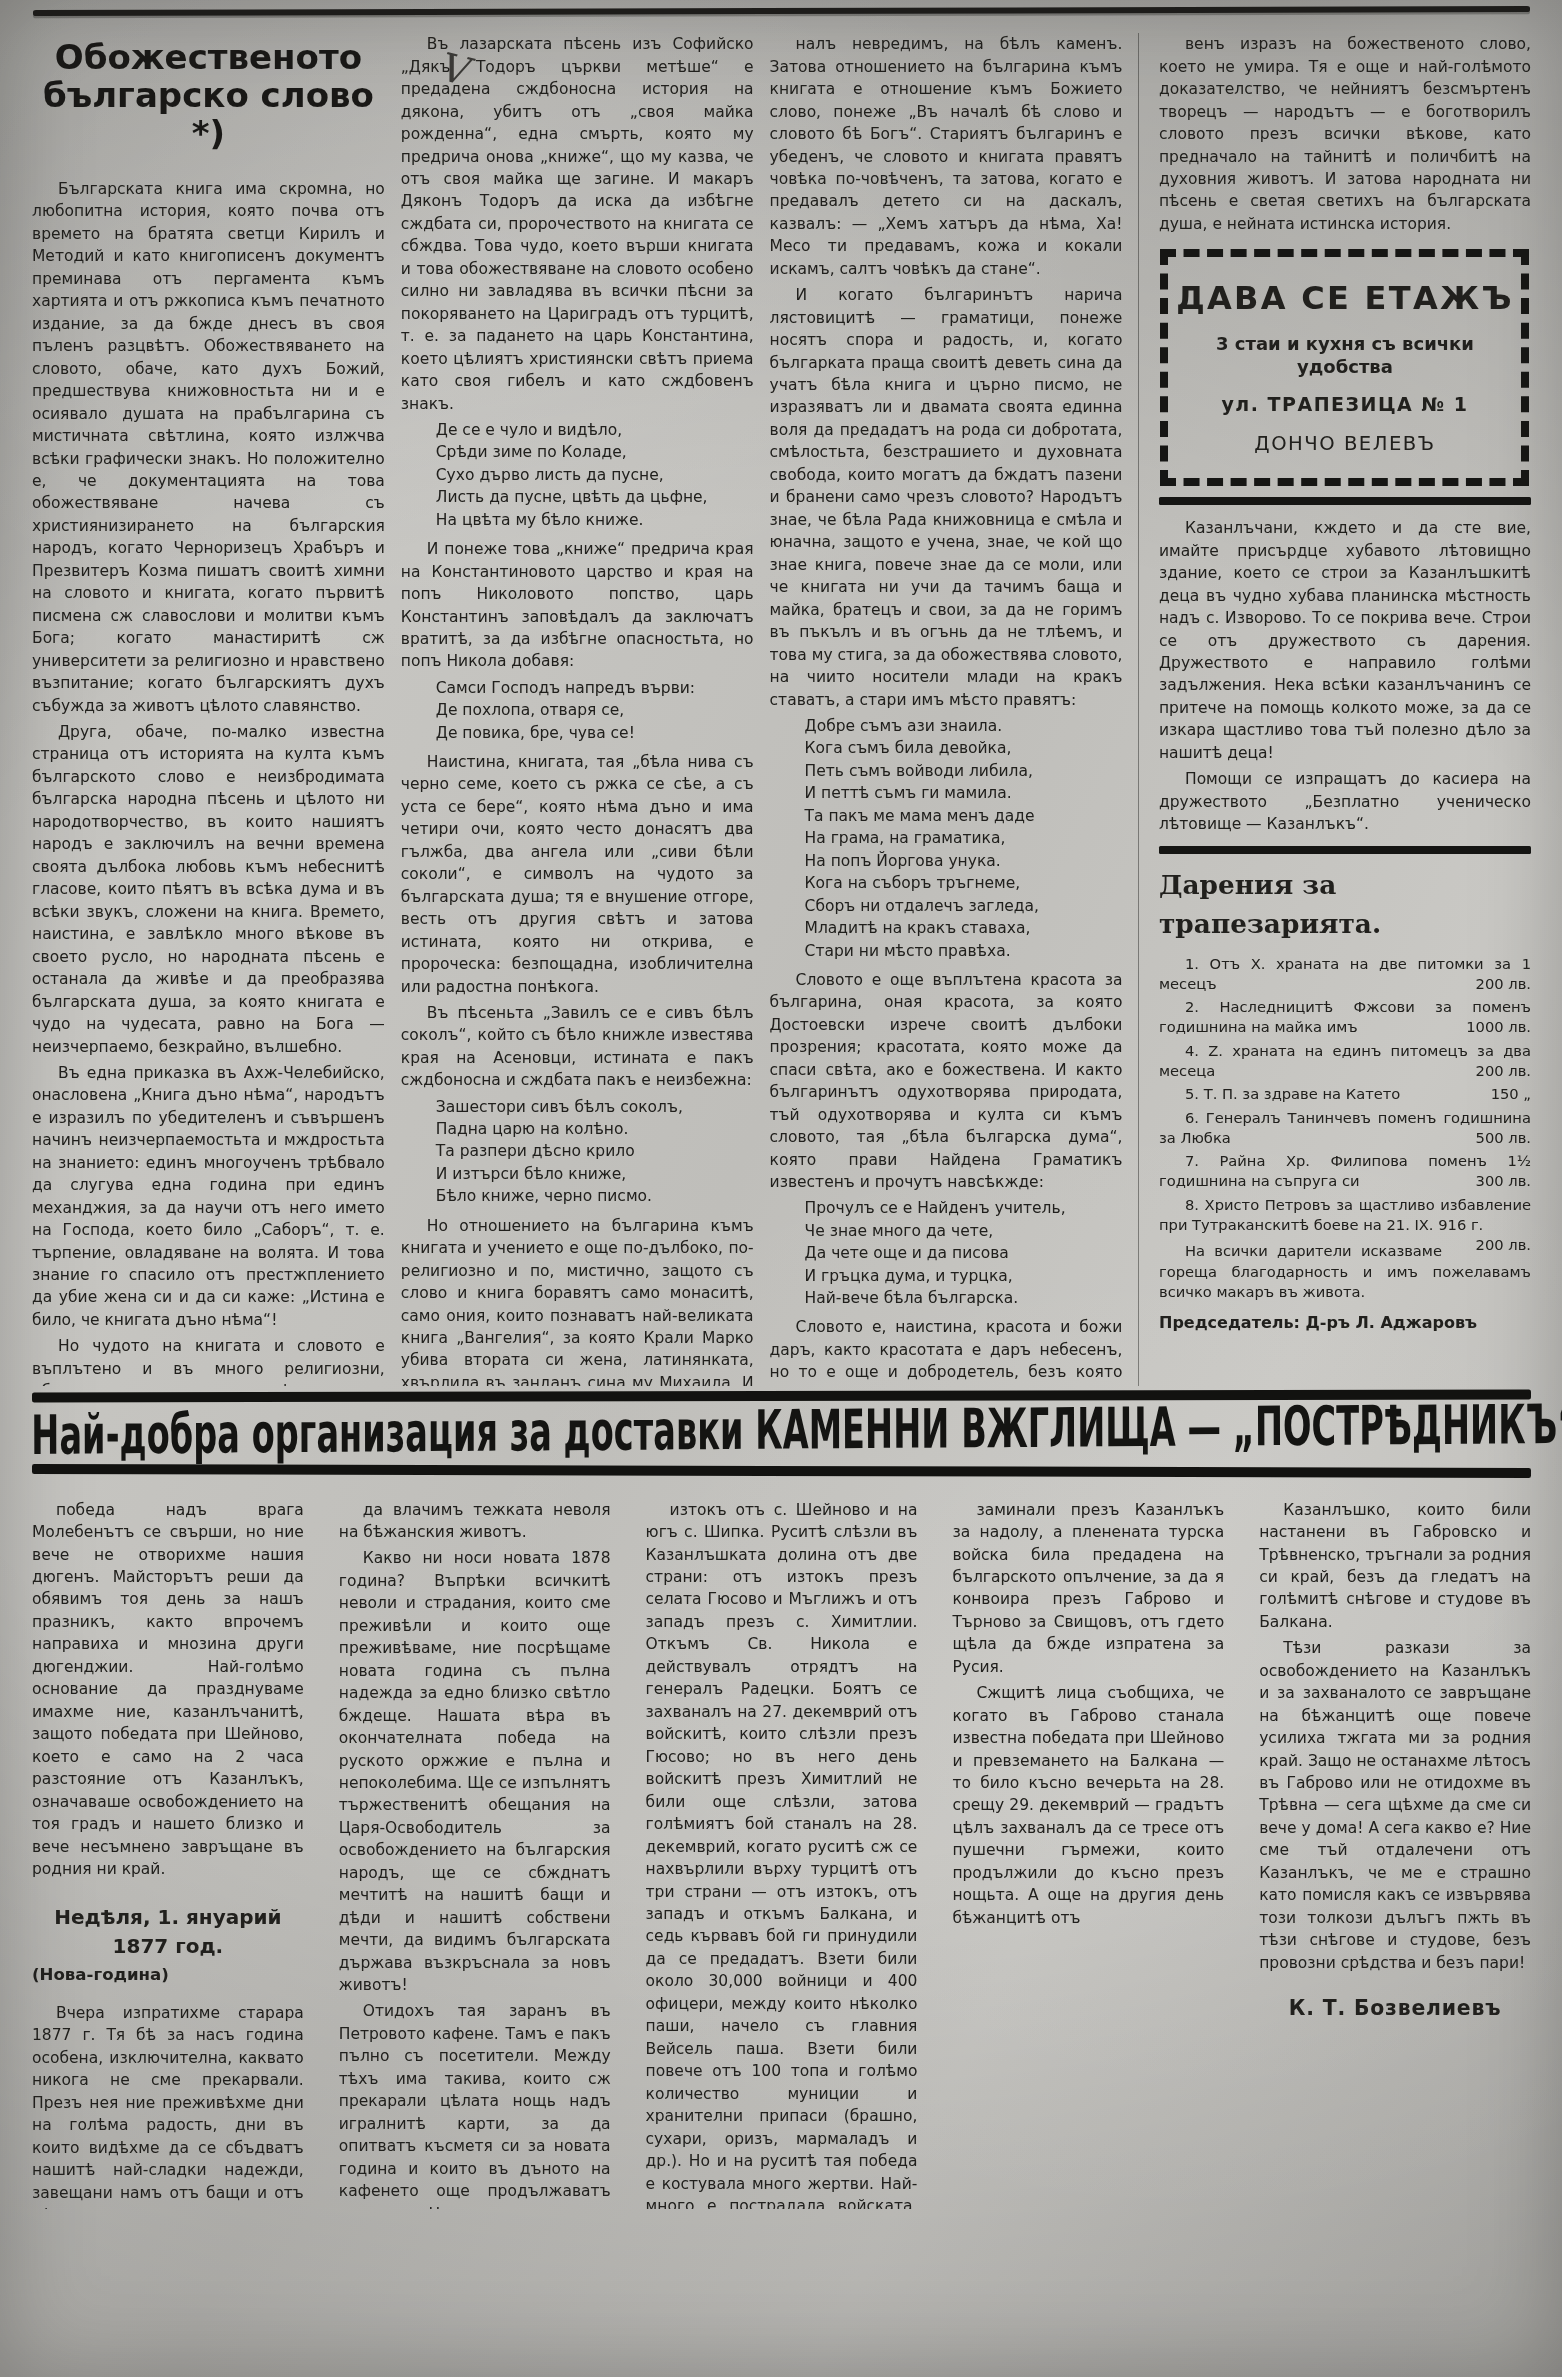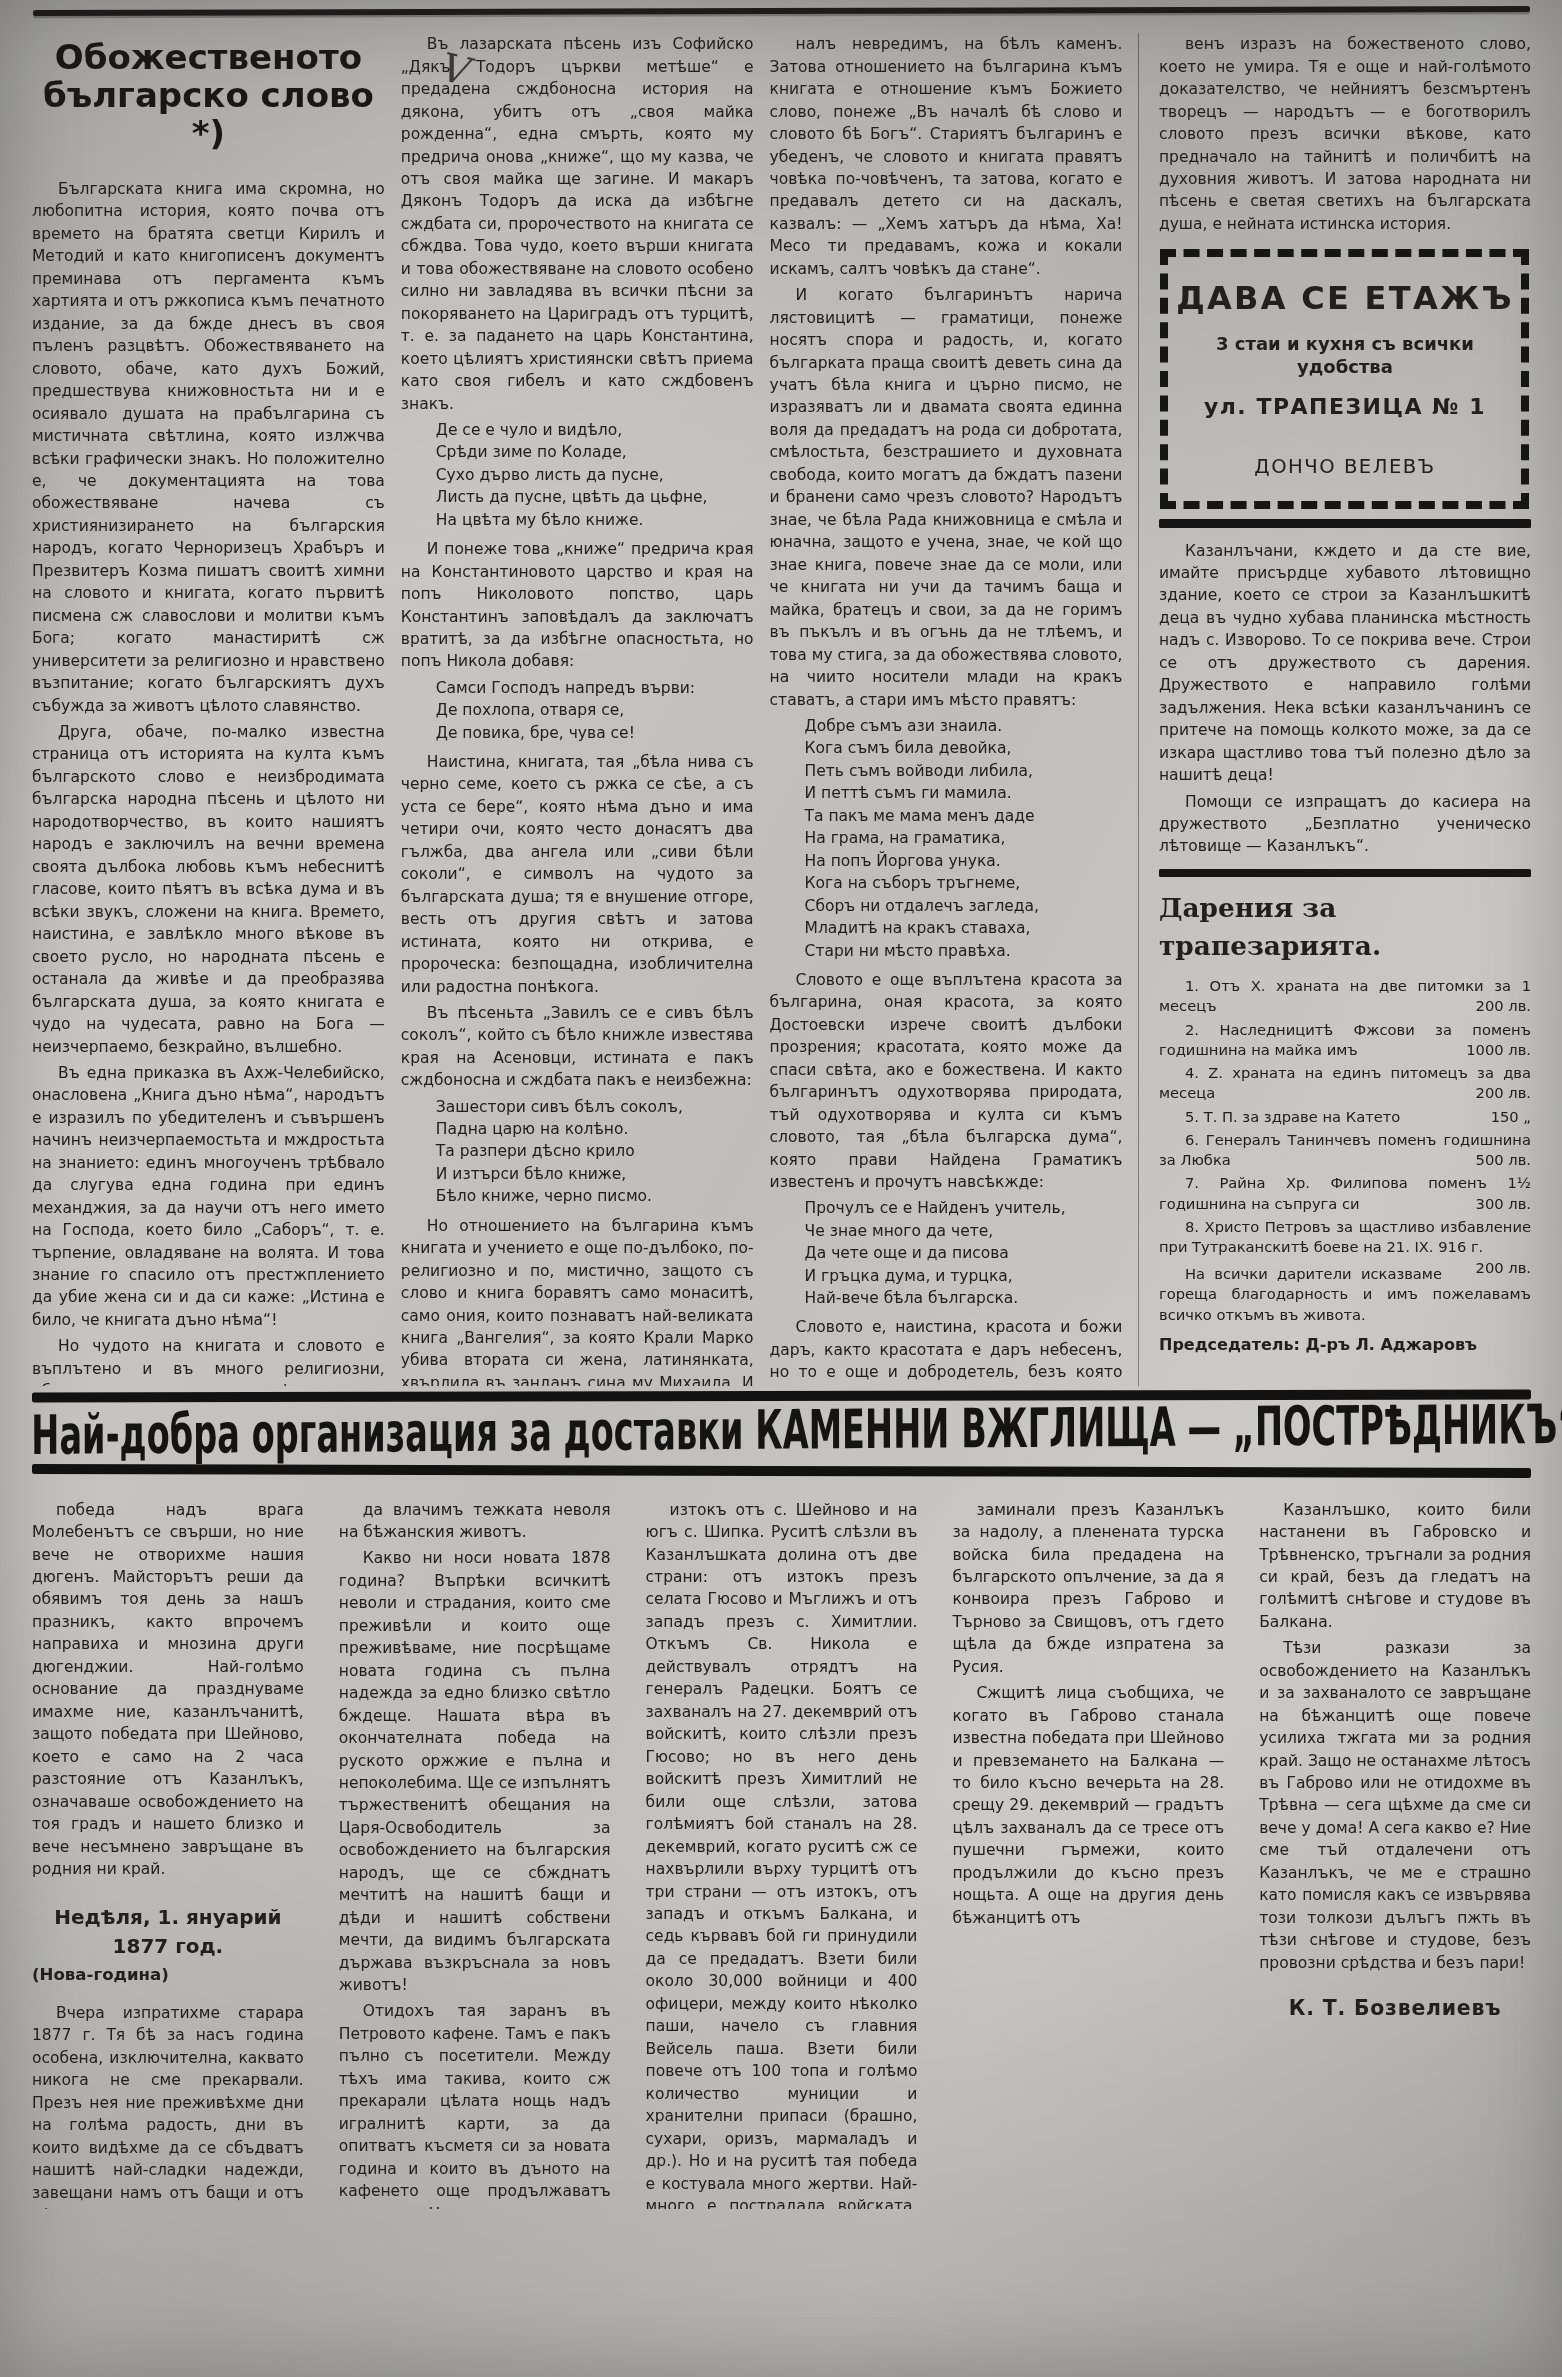--- a/index.html
+++ b/index.html
@@ -31,21 +31,21 @@
   .article-title { font-size:34px; line-height:1.12; font-weight:bold; text-align:center;
     margin:4.5px 0 26px 0; text-indent:0; color:#191816; }
   .verse { white-space:pre-line; text-indent:0 !important; padding-left:35px;
     margin:2.3px 0 6.8px 0 !important; }
   .col-right { flex:0 0 372px; border-left:1.5px solid rgba(30,30,28,.45); padding-left:19.6px; }
   
   .ad-box { border:8.3px dashed #161614; margin:13.6px 1.5px 4.5px 1.5px; padding:15px 6px 19.6px 6px;
     text-align:center; }
   .ad-line1 { font-size:32px; font-weight:bold; letter-spacing:2.3px; margin:3px 0 10.6px 0; }
   .ad-line2 { font-size:18px; font-weight:bold; line-height:1.3; margin:0 0 12px 0; }
-  .ad-line3 { font-size:22px; font-weight:bold; letter-spacing:1.5px; margin:0 0 30px 0; }
+  .ad-line3 { font-size:19px; font-weight:bold; letter-spacing:1.5px; margin:0 0 12px 0; }
   .ad-line4 { font-size:19.6px; letter-spacing:1.5px; }
   .thick-rule { height:8.3px; background:#151513; margin:10.6px 0 12px 0; border-radius:1.5px; }
   
   .don-heading { font-family:"DejaVu Serif", serif; font-weight:bold; font-size:26.4px;
     margin:6px 0 10.6px 0; text-indent:0 !important; text-align:left; }
   .don-item { font-size:14.7px; line-height:1.38; margin:0 0 3px 0 !important; text-indent:18px; }
   .don-amt { float:right; padding-left:7.6px; }
   .don-closing { font-size:14.7px; line-height:1.4; margin-top:6px !important; }
   .chairman { font-weight:bold; font-size:16px; text-indent:0 !important; margin-top:7.6px !important; }
   
@@ -166,21 +166,21 @@
         <span class="don-amt">500 лв.</span>
       </p>
       <p class="don-item">
         <span>7. Райна Хр. Филипова поменъ 1½ годишнина на съпруга си</span>
         <span class="don-amt">300 лв.</span>
       </p>
       <p class="don-item">
         <span>8. Христо Петровъ за щастливо избавление при Тутраканскитѣ боеве на 21. IX. 916 г.</span>
         <span class="don-amt">200 лв.</span>
       </p>
-      <p class="don-closing">На всички дарители исказваме гореща благодарность и имъ пожелавамъ всичко откъмъ въ живота.</p>
+      <p class="don-closing">На всички дарители исказваме гореща благодарность и имъ пожелавамъ всичко макаръ въ живота.</p>
       <p class="chairman">Председатель: Д-ръ Л. Аджаровъ</p>
 
     </div>
   </div>
 
   <div class="rule-heavy rtop"></div>
   <div class="banner">Най-добра организация за доставки КАМЕННИ ВЖГЛИЩА — „ПОСТРѢДНИКЪ“ тел. 10</div>
   <div class="rule-heavy rbot"></div>
 
   <div class="bottom">

